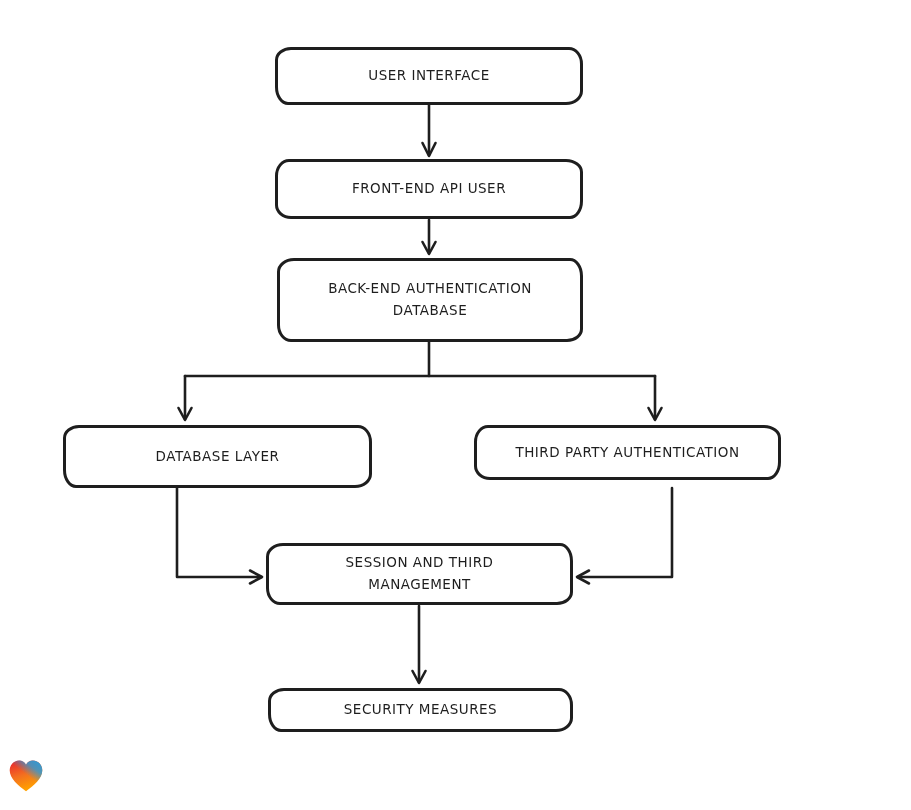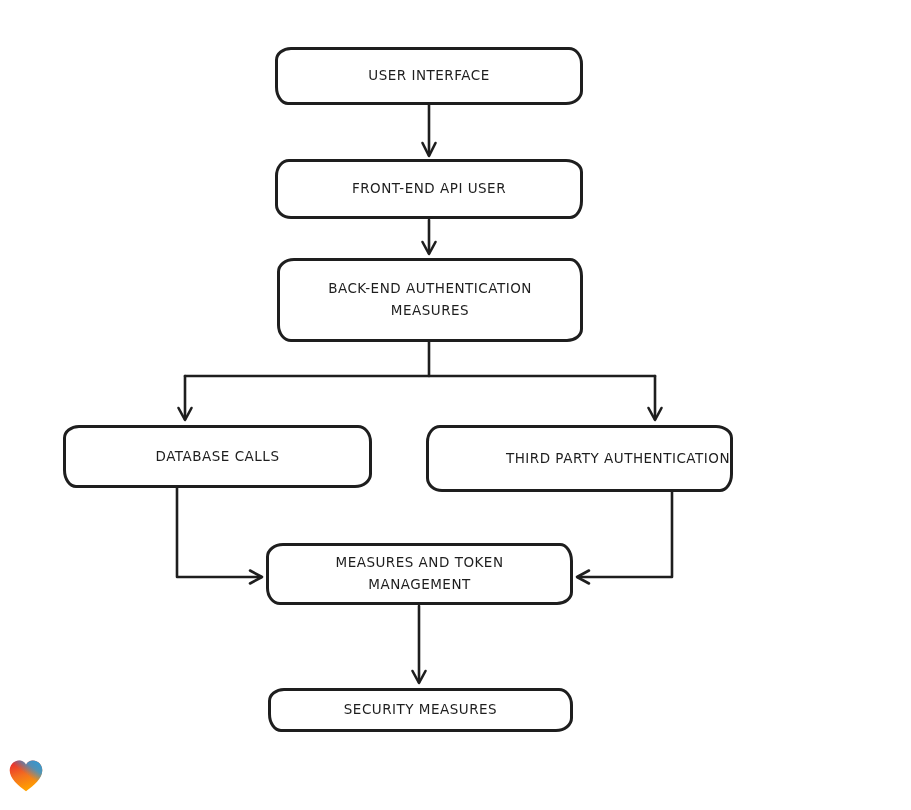--- a/index.html
+++ b/index.html
@@ -93,33 +93,33 @@
 
   <div class="node r1" style="left:275px; top:47px; width:308px; height:58px;">
     <span class="label">USER INTERFACE</span>
   </div>
 
   <div class="node r2" style="left:275px; top:159px; width:308px; height:60px;">
     <span class="label">FRONT-END API USER</span>
   </div>
 
   <div class="node r3" style="left:277px; top:258px; width:306px; height:84px;">
-    <span class="label" style="max-width:232px;">BACK-END AUTHENTICATION MEASURES</span>
+    <span class="label" style="max-width:232px;">BACK-END AUTHENTICATION DATABASE</span>
   </div>
 
   <div class="node r1" style="left:63px; top:425px; width:309px; height:63px;">
-    <span class="label">DATABASE CALLS</span>
+    <span class="label">DATABASE LAYER</span>
   </div>
 
-  <div class="node r2" style="left:426px; top:425px; width:307px; height:67px;justify-content:flex-end;">
+  <div class="node r2" style="left:474px; top:425px; width:307px; height:55px;">
     <span class="label">THIRD PARTY AUTHENTICATION</span>
   </div>
 
   <div class="node r3" style="left:266px; top:543px; width:307px; height:62px;">
-    <span class="label" style="max-width:192px;">MEASURES AND TOKEN MANAGEMENT</span>
+    <span class="label" style="max-width:192px;">SESSION AND THIRD MANAGEMENT</span>
   </div>
 
   <div class="node r1" style="left:268px; top:688px; width:305px; height:44px;">
     <span class="label">SECURITY MEASURES</span>
   </div>
 
   <div class="brand-badge">
     <svg width="36" height="34" viewBox="0 0 32 30">
       <defs>
         <linearGradient id="heart-red-orange" x1="0" y1="0" x2="0.35" y2="1">

